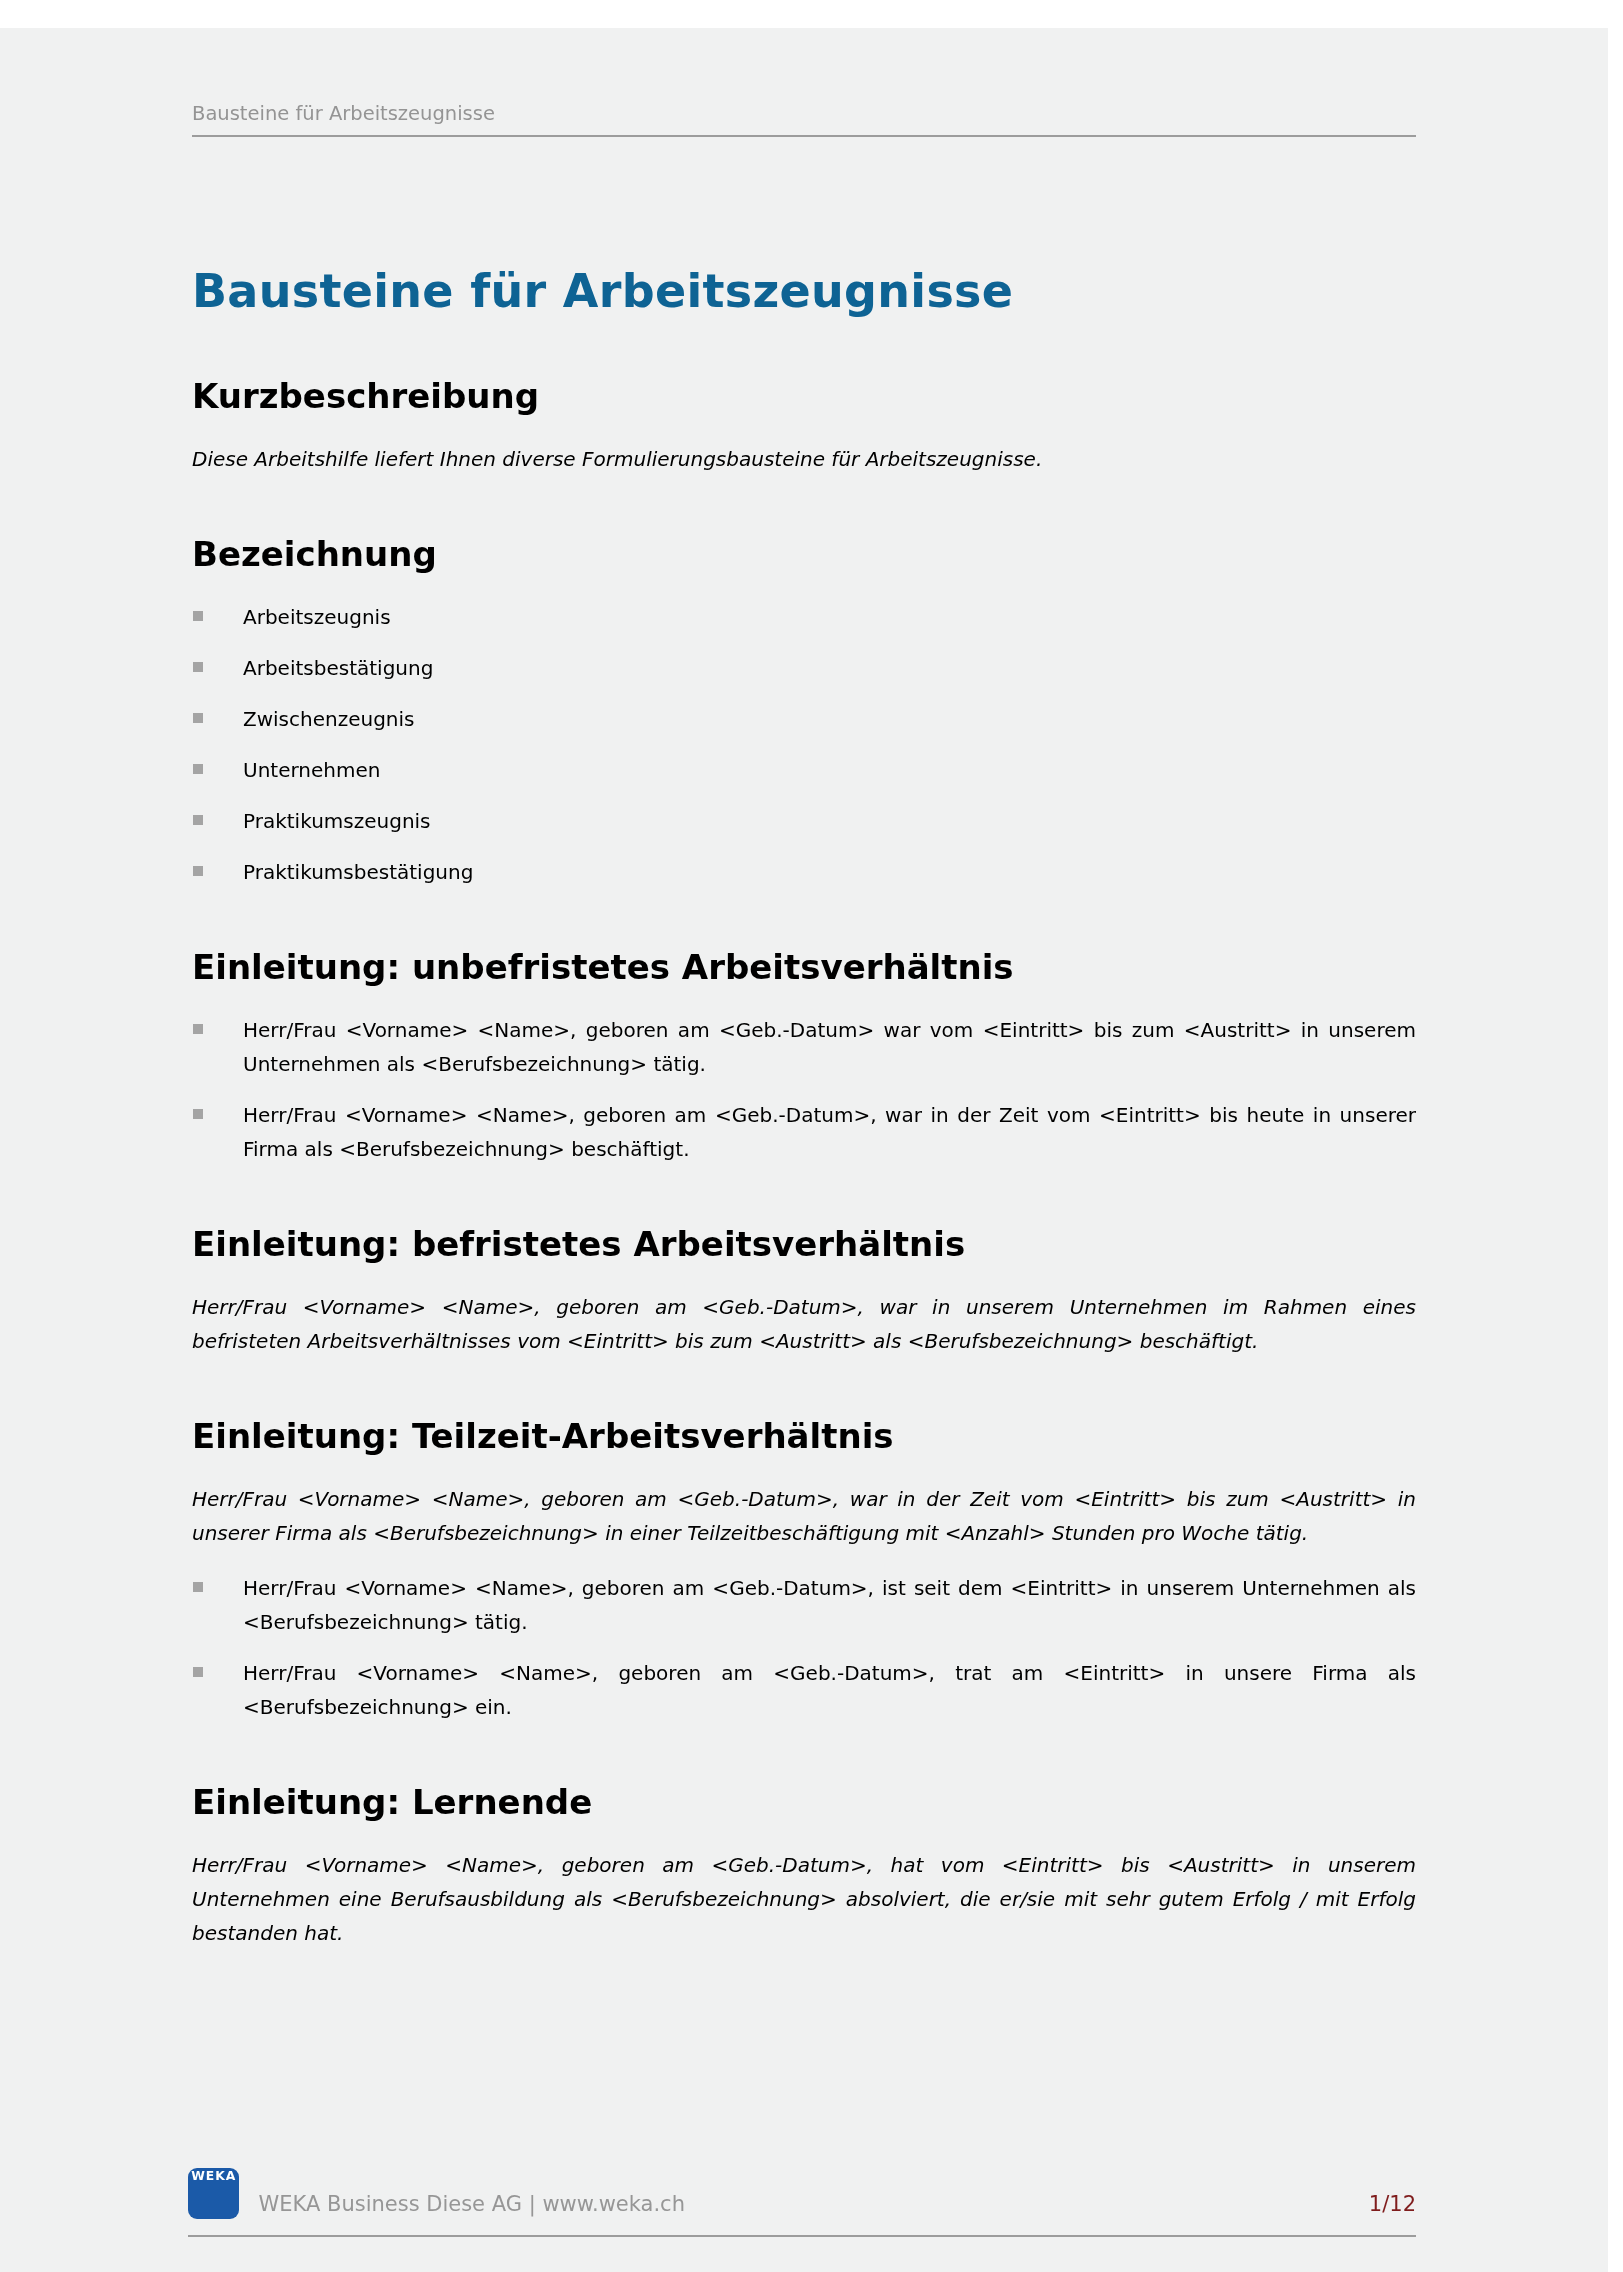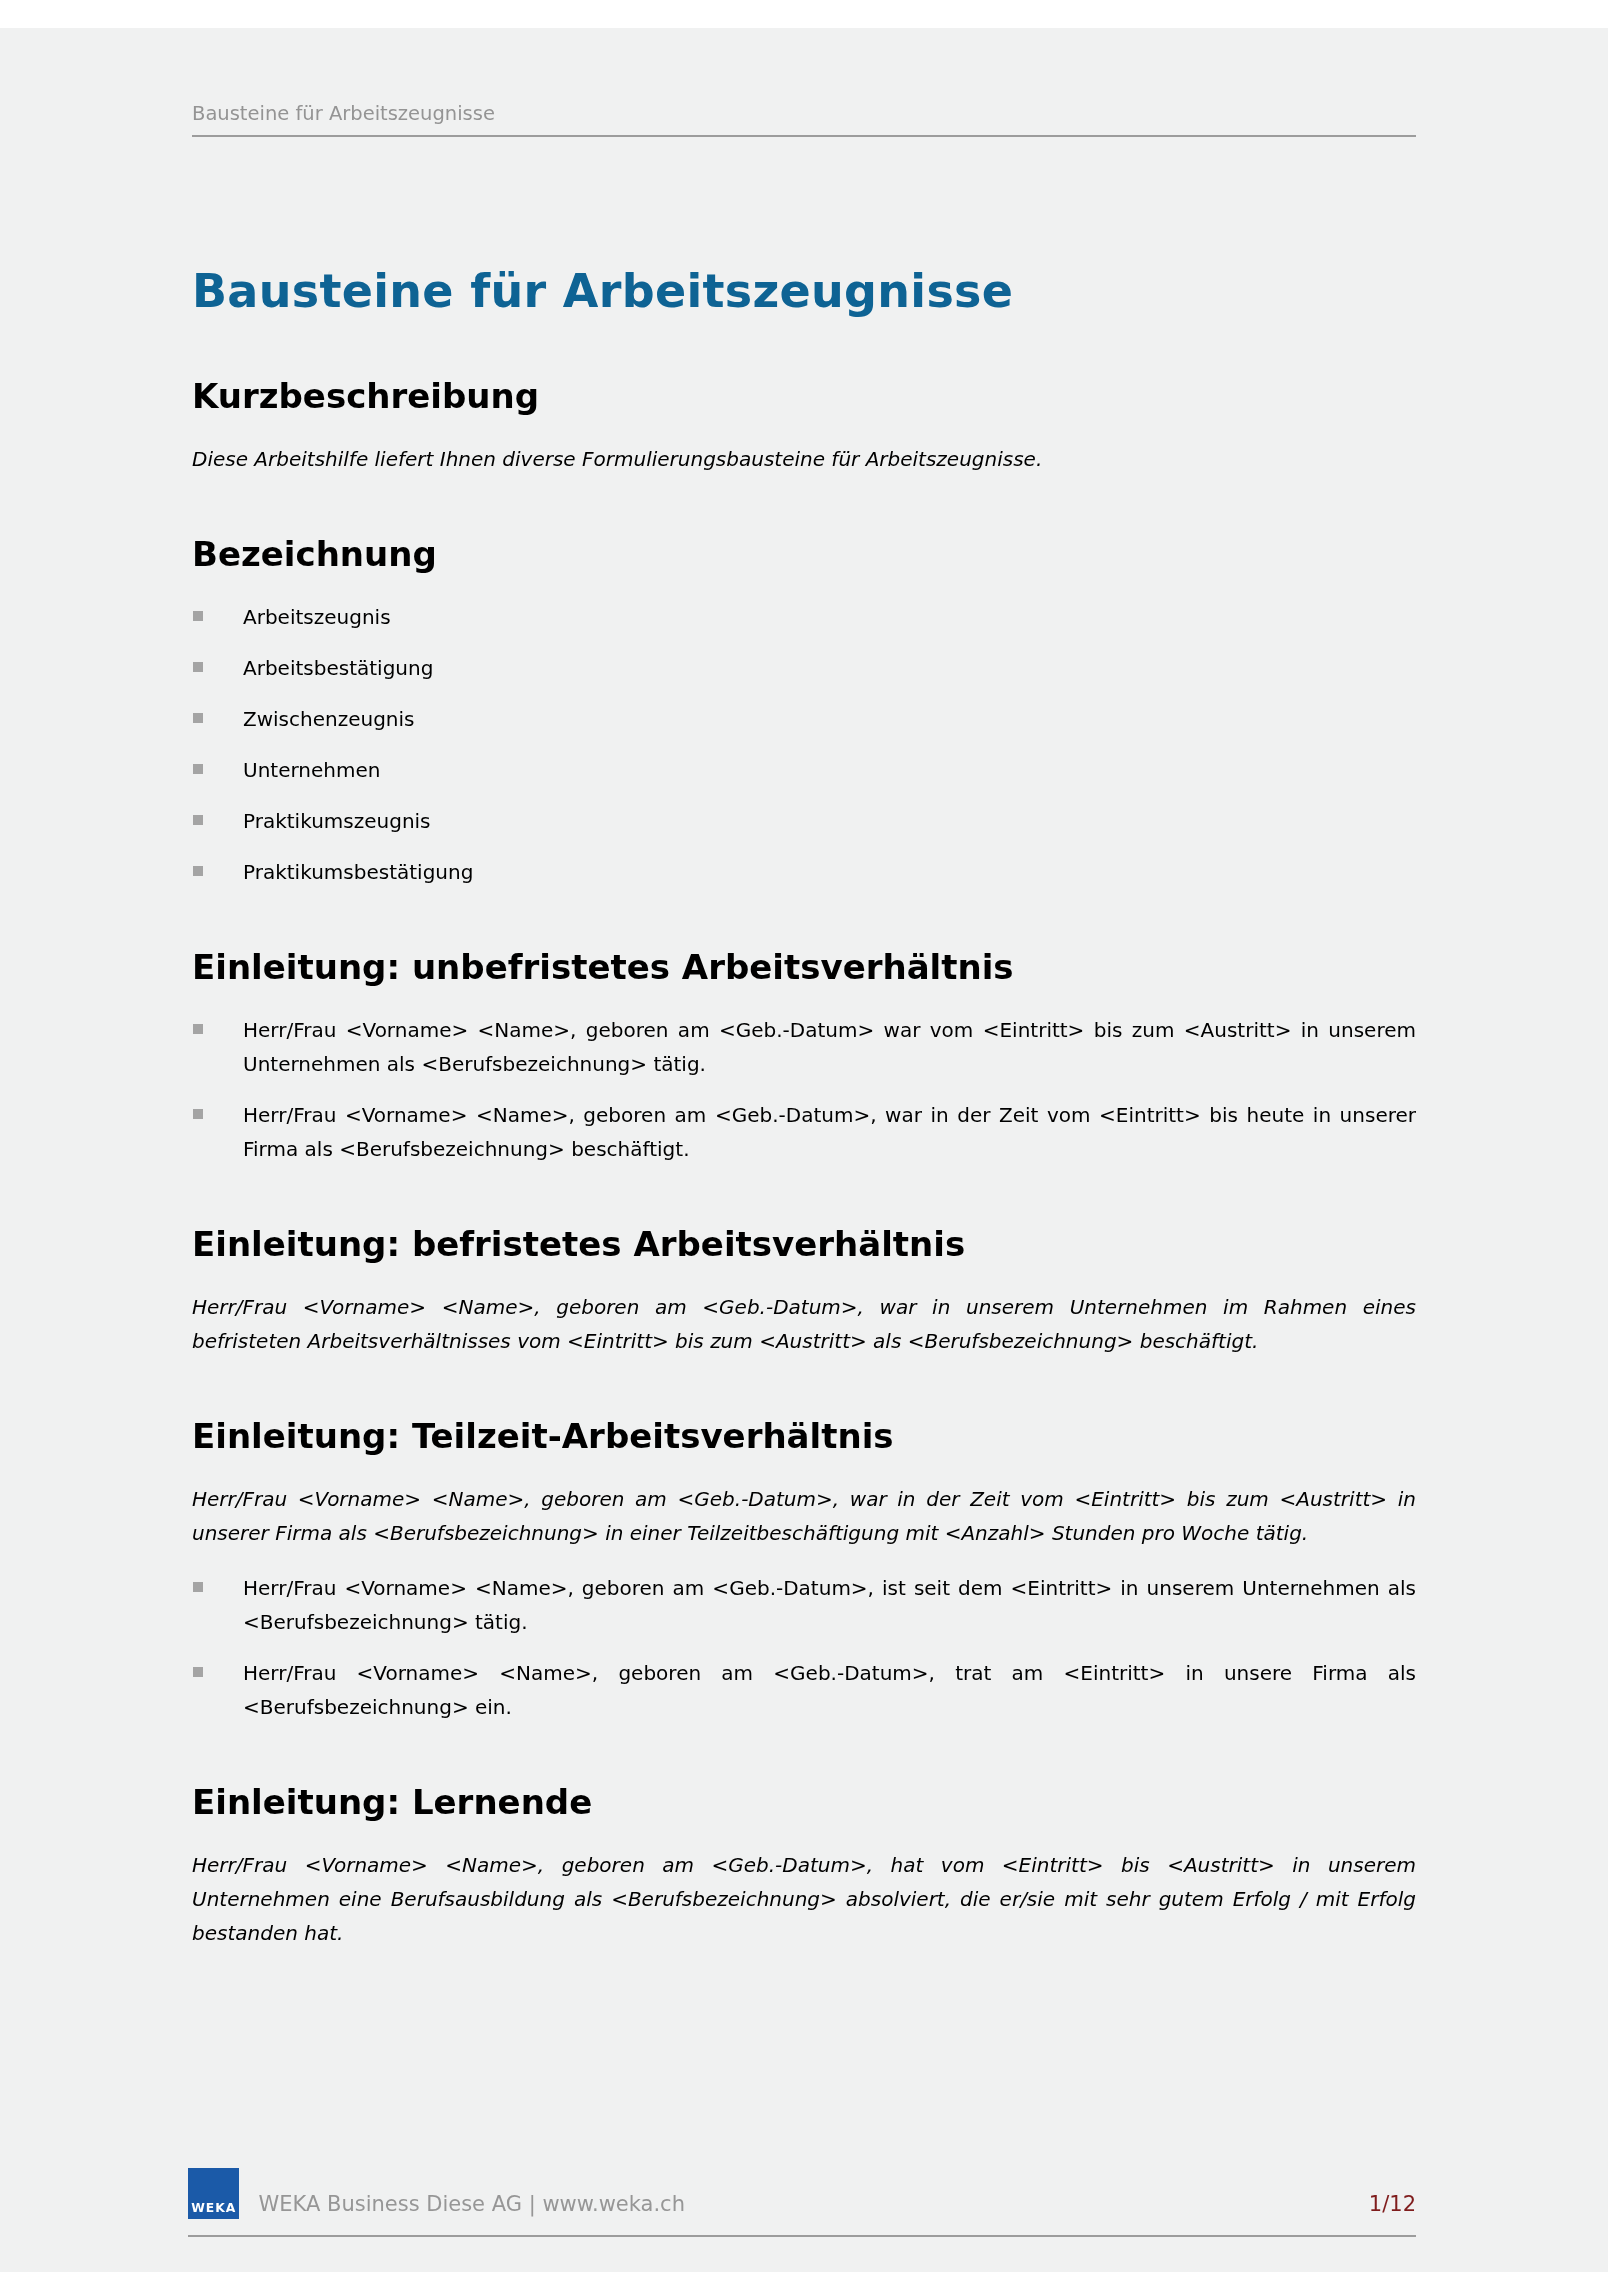--- a/index.html
+++ b/index.html
@@ -72,21 +72,21 @@
   
   .page-footer {
     position:absolute;
     left:188px; top:2140px;
     width:1228px;
   }
   .footer-row { display:flex; align-items:flex-end; }
   .weka-logo {
     width:51px; height:51px;
     background:#1b5aa8;
-    display:flex; align-items:flex-end; justify-content:center;
+    display:flex; justify-content:center;border-radius:9px;
   }
   .logo-word {
     color:#ffffff;
     font-size:13px;
     font-weight:700;
     letter-spacing:1px;
     padding-bottom:4.5px;
     transform:scaleX(0.95);
   }
   .footer-company {

